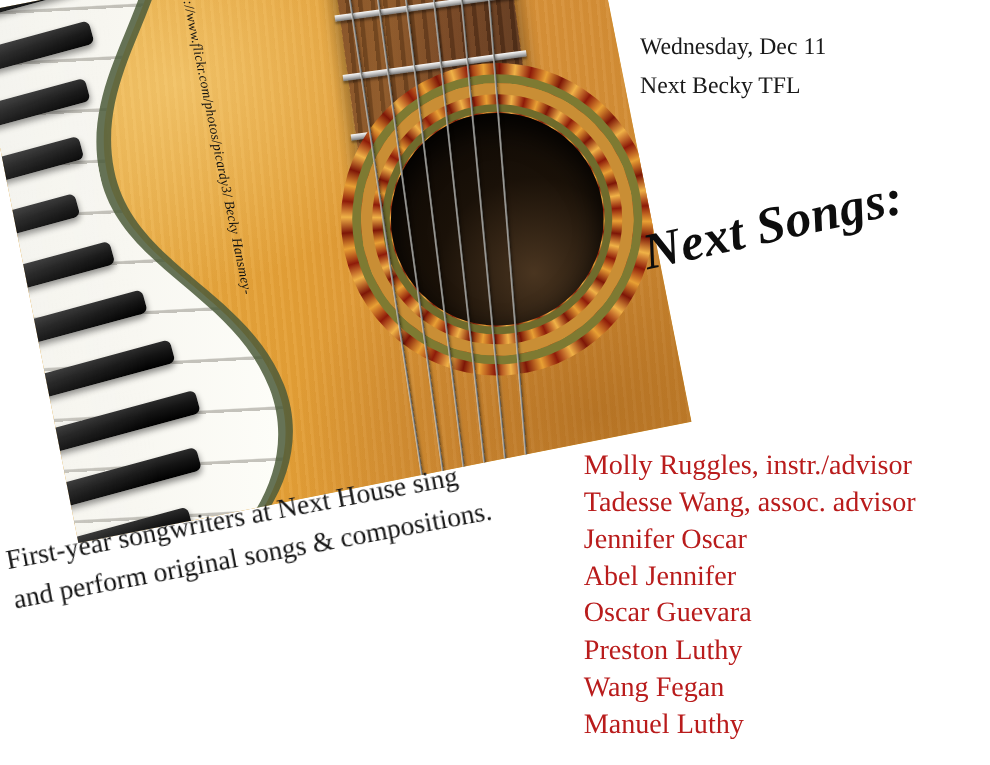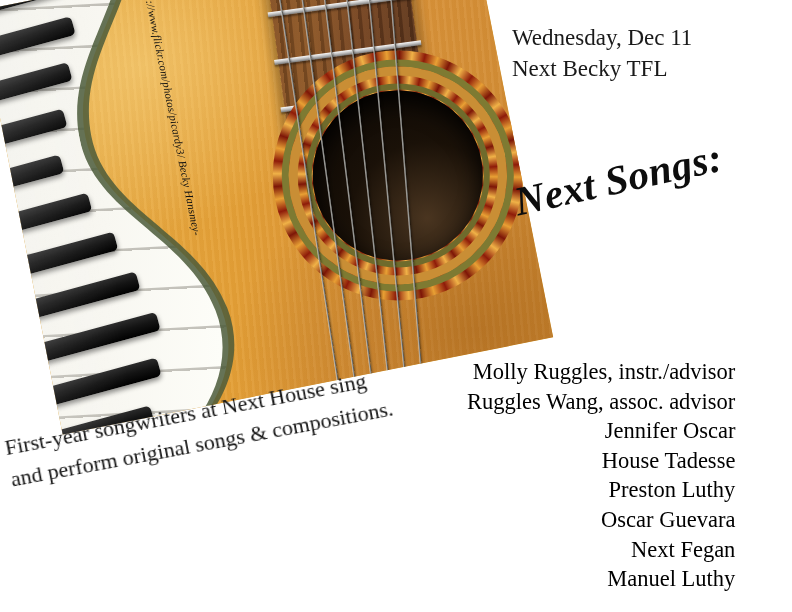--- a/index.html
+++ b/index.html
@@ -204,21 +204,21 @@
     letter-spacing: 0.2px;
     color: #111;
     white-space: nowrap;
   }
 
   
   .datetime {
     position: absolute;
     left: 512px;
     top: 22px;
-    font-size: 23px;
+    font-size: 19px;
     line-height: 31px;
     color: #1a1a1a;
   }
   .datetime div { white-space: nowrap; }
 
   .headline {
     position: absolute;
     left: 515px;
     top: 178px;
     font-size: 41px;
@@ -230,22 +230,21 @@
     transform-origin: 0 50%;
     letter-spacing: 0.5px;
   }
 
   .performers {
     position: absolute;
     left: 467px;
     top: 357px;
     font-size: 22.5px;
     line-height: 29.6px;
-    color: #000000;
-    text-align: right;
+    color: #b91c1c;
   }
   .performers div { white-space: nowrap; }
 
   .tagline {
     position: absolute;
     left: 8px;
     top: 432px;
     width: 470px;
     transform: rotate(-10.6deg);
     transform-origin: 0 50%;
@@ -316,26 +315,26 @@
 
   <div class="datetime">
     <div>Wednesday, Dec 11</div>
     <div>Next Becky TFL</div>
   </div>
 
   <div class="headline">Next Songs:</div>
 
   <div class="performers">
     <div>Molly Ruggles, instr./advisor</div>
-    <div>Ruggles Wang, assoc. advisor</div>
+    <div>Tadesse Wang, assoc. advisor</div>
     <div>Jennifer Oscar</div>
-    <div>House Tadesse</div>
+    <div>Abel Jennifer</div>
+    <div>Oscar Guevara</div>
     <div>Preston Luthy</div>
-    <div>Oscar Guevara</div>
-    <div>Next Fegan</div>
+    <div>Wang Fegan</div>
     <div>Manuel Luthy</div>
   </div>
 
   <div class="tagline">
     <div>First-year songwriters at Next House sing</div>
     <div>and perform original songs &amp; compositions.</div>
   </div>
 
 </div>
 

